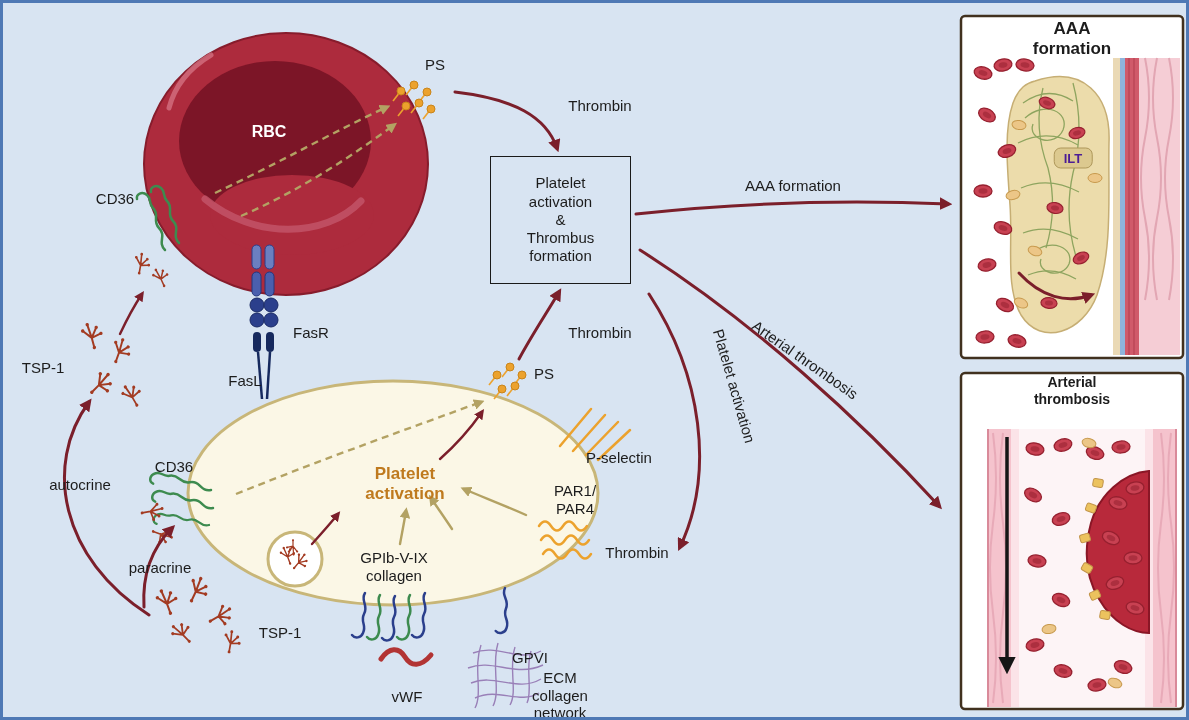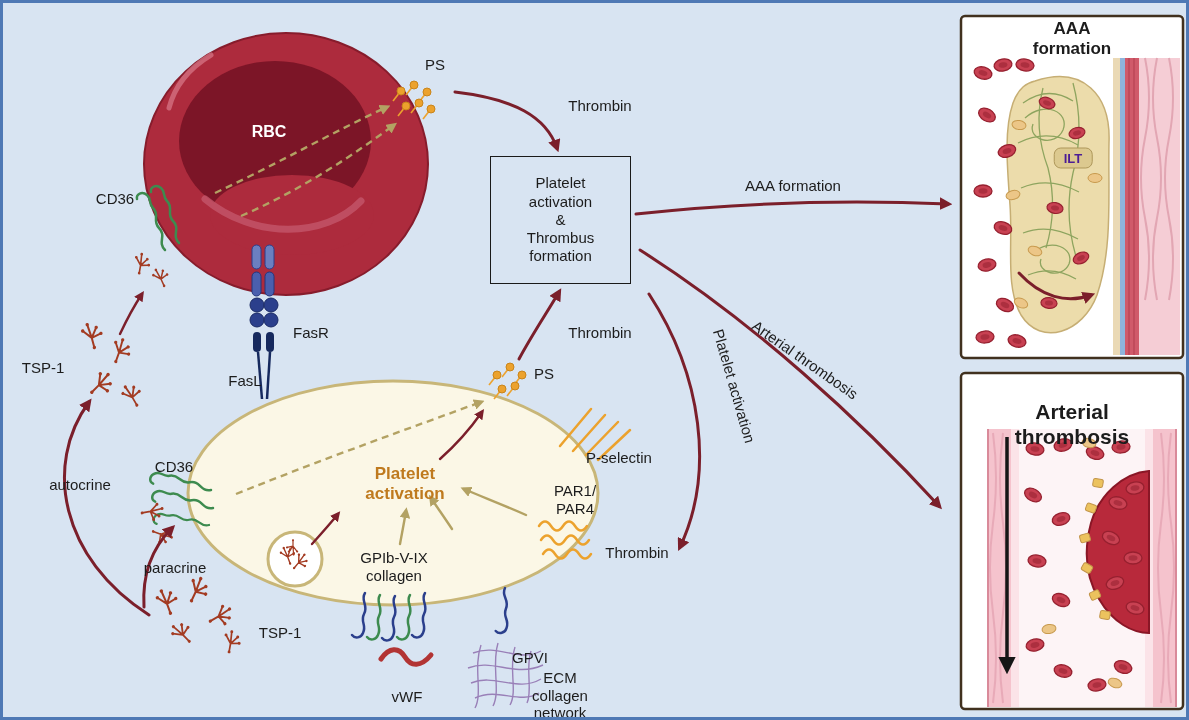--- a/index.html
+++ b/index.html
@@ -333,21 +333,21 @@
 formation</span>
 </div>
 
 <div class="labels">
   <div class="lbl bold" style="left:266px;top:129px;color:#fff;font-size:16px">RBC</div>
   <div class="lbl" style="left:432px;top:62px">PS</div>
   <div class="lbl" style="left:597px;top:103px">Thrombin</div>
   <div class="lbl" style="left:112px;top:196px">CD36</div>
   <div class="lbl" style="left:40px;top:365px">TSP-1</div>
   <div class="lbl" style="left:77px;top:482px">autocrine</div>
-  <div class="lbl" style="left:172px;top:565px">paracrine</div>
+  <div class="lbl" style="left:157px;top:565px">paracrine</div>
   <div class="lbl" style="left:308px;top:330px">FasR</div>
   <div class="lbl" style="left:242px;top:378px">FasL</div>
   <div class="lbl" style="left:790px;top:183px">AAA formation</div>
   <div class="lbl rot35" style="left:802px;top:357px">Arterial thrombosis</div>
   <div class="lbl rot75" style="left:731px;top:383px">Platelet activation</div>
   <div class="lbl" style="left:597px;top:330px">Thrombin</div>
   <div class="lbl bold" style="left:402px;top:481px;color:var(--text-orange,#bf7a1e);font-size:17px">Platelet
 activation</div>
   <div class="lbl" style="left:171px;top:464px">CD36</div>
   <div class="lbl" style="left:277px;top:630px">TSP-1</div>
@@ -358,17 +358,17 @@
   <div class="lbl" style="left:557px;top:693px">ECM
 collagen
 network</div>
   <div class="lbl" style="left:541px;top:371px">PS</div>
   <div class="lbl" style="left:616px;top:455px">P-selectin</div>
   <div class="lbl" style="left:572px;top:497px">PAR1/
 PAR4</div>
   <div class="lbl" style="left:634px;top:550px">Thrombin</div>
   <div class="lbl bold" style="left:1069px;top:36px;font-size:17px">AAA formation</div>
   <div class="ilt-badge" style="left:1070px;top:155px">ILT</div>
-  <div class="lbl bold" style="left:1069px;top:422px;font-size:21px">Arterial
+  <div class="lbl bold" style="left:1069px;top:388px;font-size:14px">Arterial
 thrombosis</div>
 </div>
 
 </div>
 
 </body></html>

